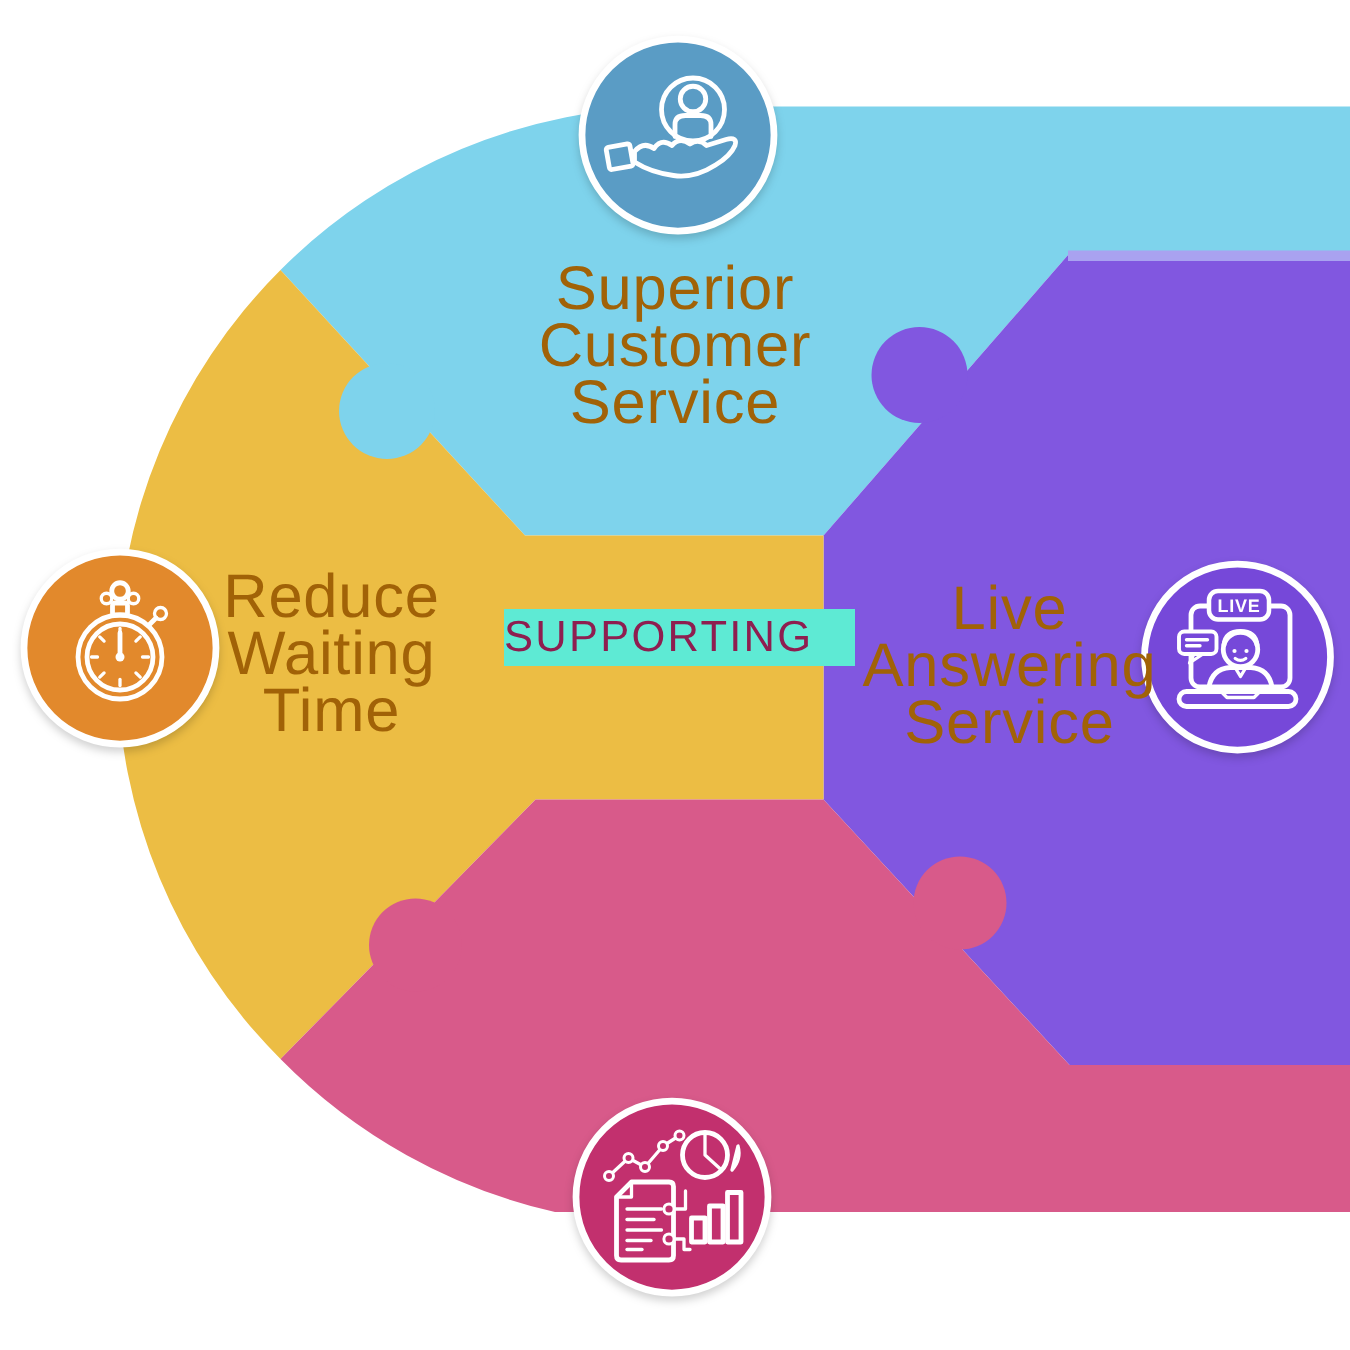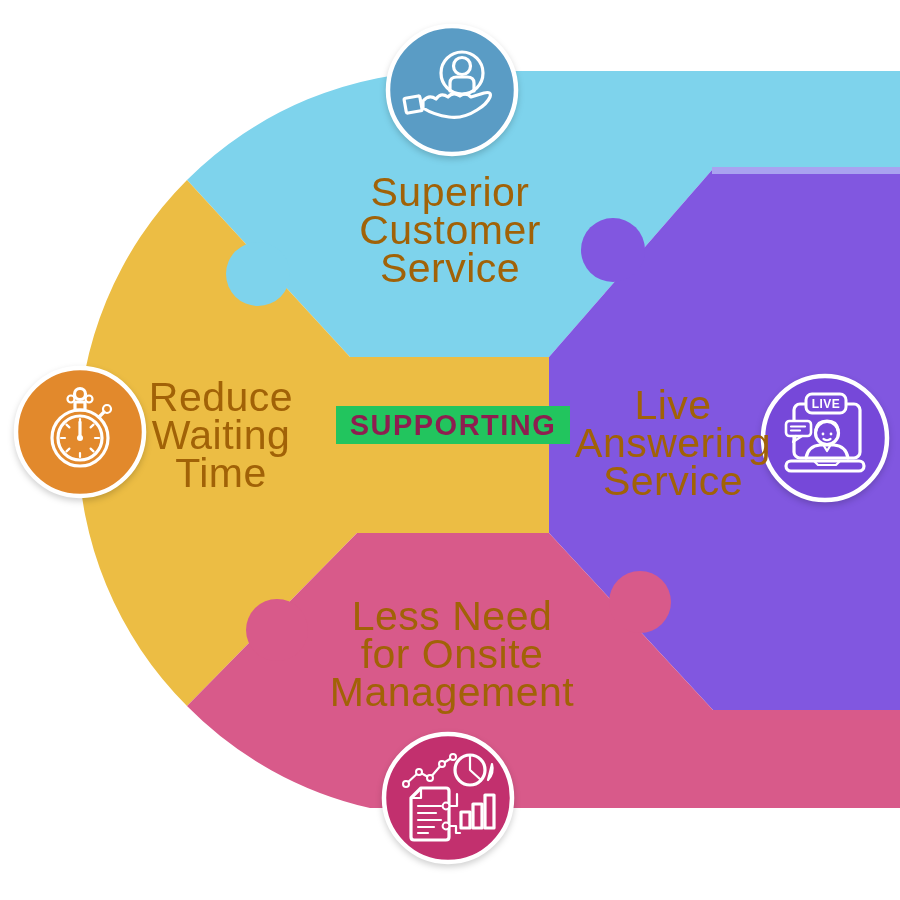--- a/index.html
+++ b/index.html
@@ -6,22 +6,22 @@
   .stage{position:relative;width:900px;height:900px;background:#fff;overflow:hidden;
          font-family:"Liberation Sans",sans-serif;}
   .stage svg{position:absolute;left:0;top:0;}
   .piece-label{position:absolute;color:#a16207;text-align:center;white-space:pre-line;
                font-size:41px;line-height:38px;letter-spacing:0.5px;}
   .label-top{left:290px;top:173px;width:320px;}
   .label-left{left:101px;top:378px;width:240px;}
   .label-right{left:553px;top:386px;width:240px;}
   .label-bottom{left:302px;top:597px;width:300px;}
   .center-title{position:absolute;left:336px;top:406px;width:234px;}
-  .title-bar{width:234px;height:38px;line-height:38px;background:#22c55e;margin-bottom:4px;
-             text-align:center;font-weight:bold;font-size:29px;letter-spacing:1.5px;color:#8e1e50;}
+  .title-bar{width:234px;height:38px;line-height:38px;background:#5eead4;margin-bottom:4px;
+             font-weight:normal;font-size:29px;letter-spacing:1.5px;color:#8e1e50;}
   .disc{filter:drop-shadow(0 3px 3px rgba(0,0,0,0.18));}
   .ic{fill:none;stroke:#fff;stroke-width:3.2;stroke-linecap:round;stroke-linejoin:round;}
   .ic-thin{fill:none;stroke:#fff;stroke-width:2.2;stroke-linecap:round;stroke-linejoin:round;}
   .badge-text{font-family:"Liberation Sans",sans-serif;font-weight:bold;font-size:12px;
               letter-spacing:0.5px;fill:#fff;}
 </style>
 </head>
 <body>
 
 <div class="stage">
@@ -132,21 +132,18 @@
 
   <div class="piece-label label-top">Superior
 Customer
 Service</div>
   <div class="piece-label label-left">Reduce
 Waiting
 Time</div>
   <div class="piece-label label-right">Live
 Answering
 Service</div>
-  <div class="piece-label label-bottom">Less Need
-for Onsite
-Management</div>
 
   <div class="center-title">
     <div class="title-bar">SUPPORTING</div>
   </div>
 
 </div>
 
 </body></html>

